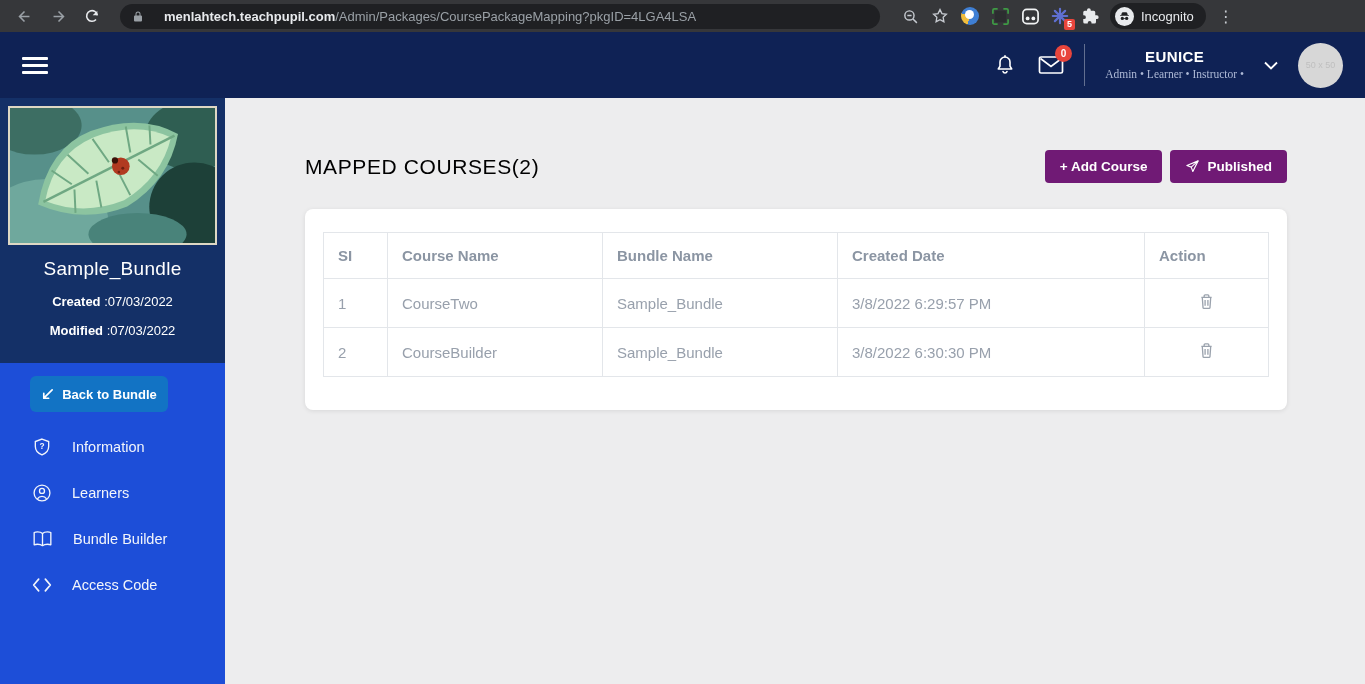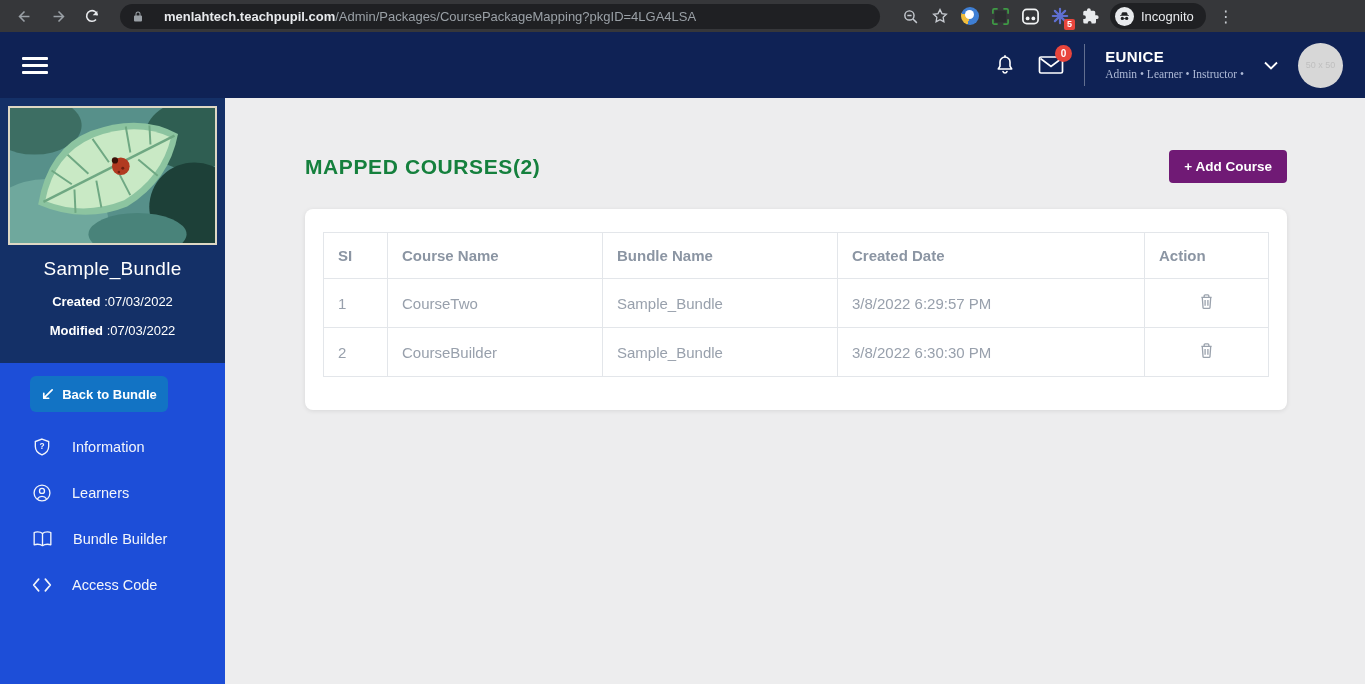--- a/index.html
+++ b/index.html
@@ -25,41 +25,41 @@
 
   
   .app-header { height:66px; background:#0f2255; display:flex; align-items:center; padding:0 22px; }
   .hamburger { width:26px; display:flex; flex-direction:column; gap:4px; cursor:pointer; }
   .hamburger span { display:block; height:3px; background:#fff; border-radius:1px; }
   .hdr-right { margin-left:auto; display:flex; align-items:center; gap:20px; }
   .hdr-ico { position:relative; width:26px; height:26px; display:flex; align-items:center; justify-content:center; }
   .mail-badge { position:absolute; top:-7px; right:-8px; min-width:17px; height:17px; background:#e8453c; border-radius:50%; color:#fff; font-size:10px; font-weight:bold; display:flex; align-items:center; justify-content:center; }
   .hdr-divider { width:1px; height:42px; background:rgba(255,255,255,.35); }
   .user-block { line-height:1.25; }
-  .user-name { color:#fff; font-weight:bold; font-size:15px; letter-spacing:.4px; }
+  .user-name { color:#fff; font-weight:bold; font-size:15px; letter-spacing:.4px;text-align:center; }
   .user-roles { color:#aebad6; font-size:11.5px;font-family:Liberation Serif, serif; }
   .avatar { width:45px; height:45px; border-radius:50%; background:#d7d7d7; display:flex; align-items:center; justify-content:center; color:#bfbfbf; font-size:9px; }
 
   
   .app-body { display:flex; height:586px; }
   .sidebar { width:225px; display:flex; flex-direction:column; flex:0 0 auto; }
   .sidebar-top { height:265px; background:#143067; padding:8px; text-align:center; }
   .bundle-img { width:209px; height:139px; border:2px solid #ded8c4; display:block; }
   .bundle-name { color:#fff; font-size:19px; margin-top:13px; letter-spacing:.3px; }
   .meta-line { color:#fff; font-size:13px; margin-top:14px; }
   .meta-line b { font-weight:bold; }
   .sidebar-bottom { flex:1; background:#1d4ed8; padding-top:13px; }
   .back-btn { margin-left:30px; height:36px; width:138px; background:#1273c4; border:none; border-radius:6px; color:#fff; font-weight:bold; font-size:13px; display:flex; align-items:center; justify-content:center; gap:8px; cursor:pointer; font-family:"Liberation Sans", sans-serif; }
   .side-menu { margin-top:12px; }
   .side-item { height:46px; display:flex; align-items:center; gap:20px; padding-left:32px; color:#f2f5fb; font-size:14.5px; cursor:pointer; }
   .side-item svg { flex:0 0 auto; }
 
   .main { flex:1; background:#ededee; padding:52px 78px 0 80px; }
   .main-toprow { display:flex; align-items:center; justify-content:space-between; }
-  .page-title { color:#15803d; font-size:21px; font-weight:700; letter-spacing:.6px; }
+  .page-title { color:#000000; font-size:21px; font-weight:400; letter-spacing:.6px; }
   .btn-row { display:flex; gap:8px; }
   .blue-btn { height:33px; background:#701a75; border:none; border-radius:4px; color:#fff; font-weight:bold; font-size:13.5px; padding:0 15px; display:flex; align-items:center; gap:7px; cursor:pointer; font-family:"Liberation Sans", sans-serif; }
 
   .card { margin-top:26px; background:#fff; border-radius:8px; box-shadow:0 1px 5px rgba(0,0,0,.09); padding:23px 18px 33px 18px; }
   table { width:100%; border-collapse:collapse; table-layout:fixed; }
   th, td { border:1px solid #e3e6ea; font-size:15px; text-align:left; padding:0 14px; }
   th { color:#8b95a3; font-weight:bold; height:46px; }
   td { color:#98a0ac; height:49px; }
   .col-si { width:64px; } .col-course { width:215px; } .col-bundle { width:235px; } .col-date { width:307px; } .col-action { width:124px; }
   td.action-cell { text-align:center; }
@@ -246,20 +246,27 @@
     </div>
   </div>
 
   <div class="main">
     <div class="main-toprow">
       <div class="page-title">MAPPED COURSES(2)</div>
       <div class="btn-row">
         <button class="blue-btn">
             <span>+ Add Course</span>
           </button>
+        <button class="blue-btn">
+          <svg width="15" height="15" viewBox="0 0 24 24" fill="none" stroke="#fff" stroke-width="1.8" stroke-linejoin="round">
+              <path d="M21 3 3 10.5l7 2.5 2.5 7z"></path>
+              <path d="M21 3 10 13"></path>
+            </svg>
+          <span>Published</span>
+        </button>
       </div>
     </div>
 
     <div class="card">
       <table>
         <thead>
           <tr>
             <th class="col-si">SI</th>
             <th class="col-course">Course Name</th>
             <th class="col-bundle">Bundle Name</th>

